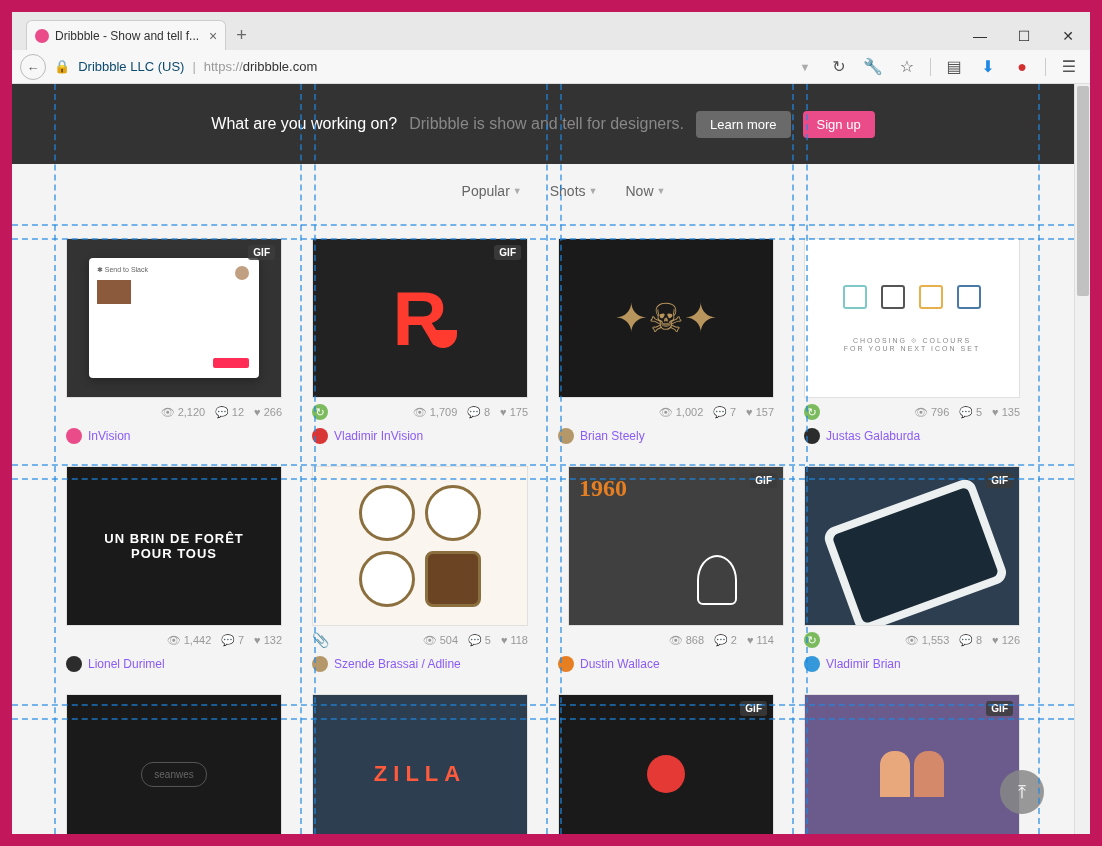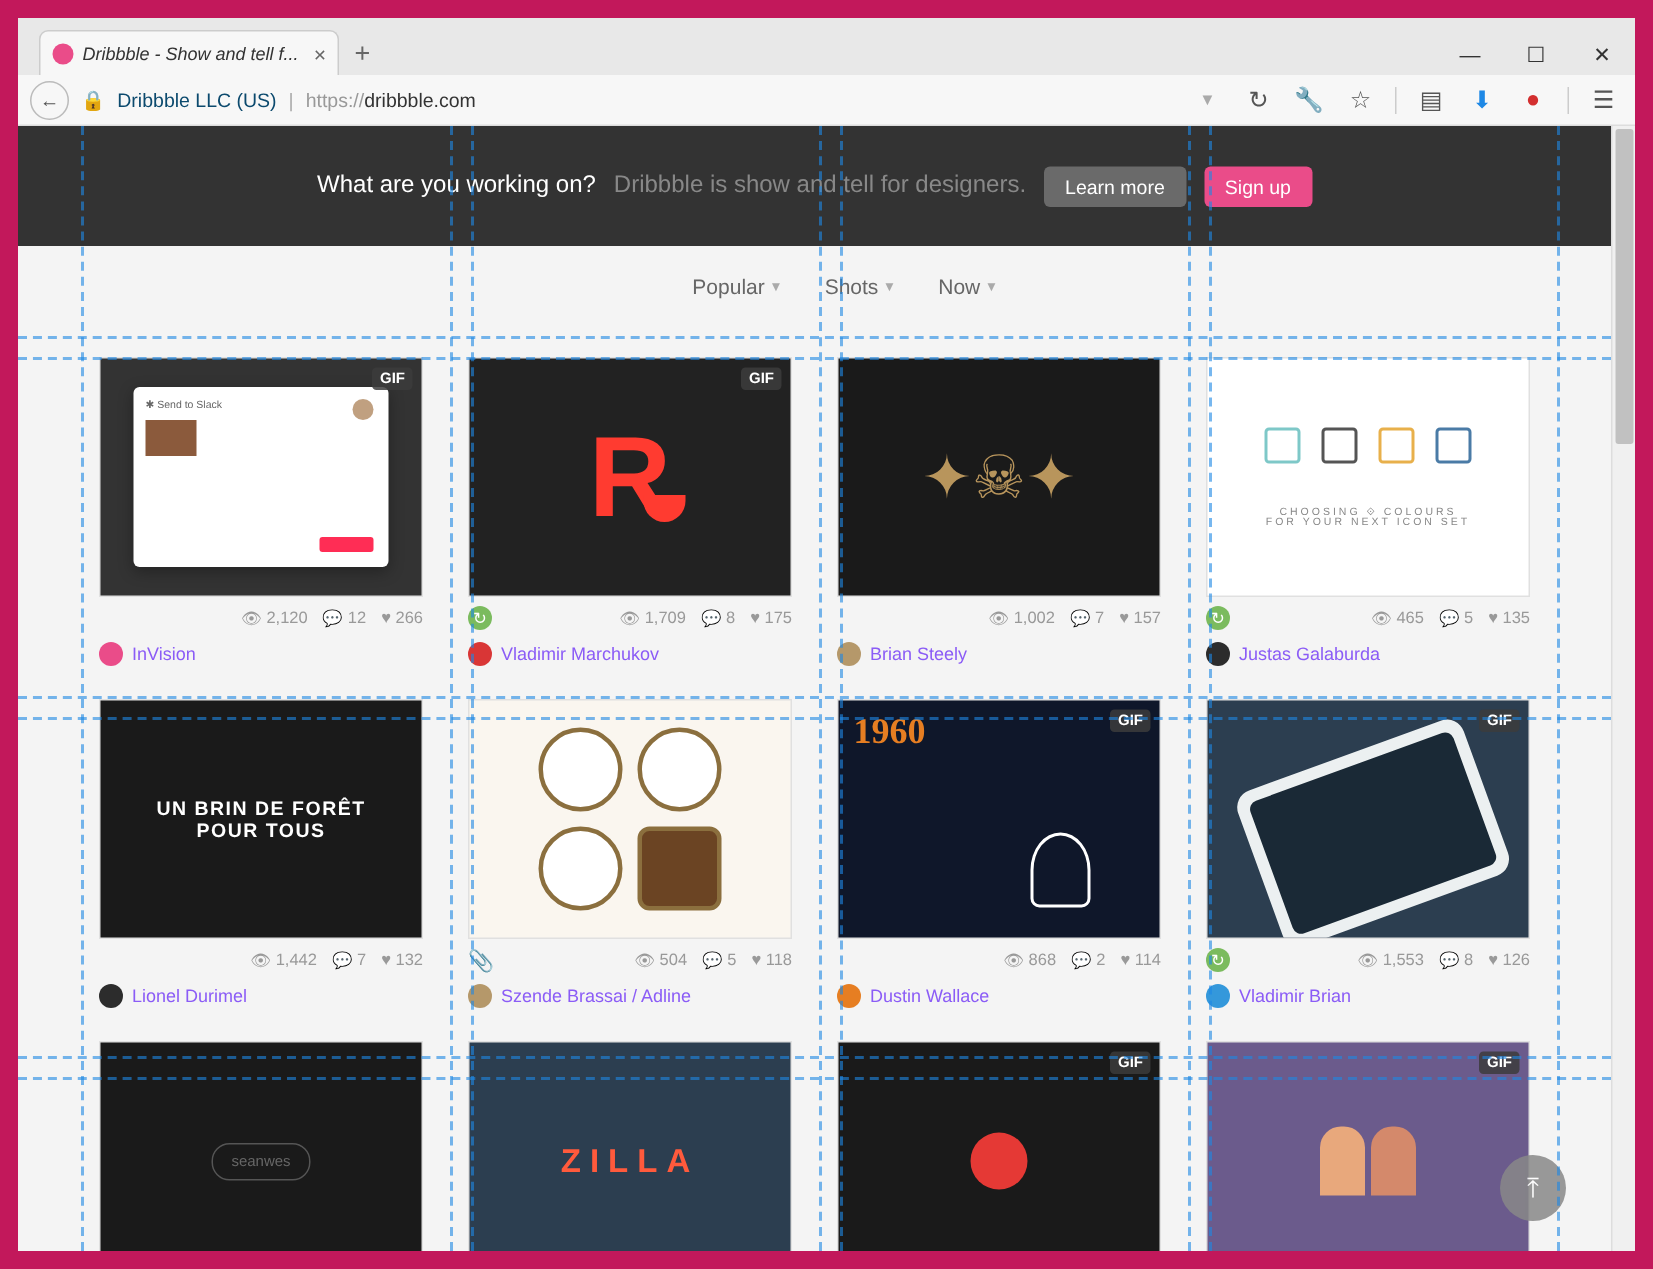--- a/index.html
+++ b/index.html
@@ -1,20 +1,20 @@
 <!DOCTYPE html>
 <html><head>
 <meta charset="utf-8">
 <style>
 * { margin: 0; padding: 0; box-sizing: border-box; }
 body { font-family: "Helvetica Neue", Arial, sans-serif; background: #c2185b; width: 1102px; height: 846px; overflow: hidden; }
 .browser-frame { position: absolute; left: 12px; top: 12px; right: 12px; bottom: 12px; background: #fff; display: flex; flex-direction: column; }
 .titlebar { height: 38px; background: #e8e8e8; display: flex; align-items: flex-end; justify-content: space-between; }
 .tabs { display: flex; align-items: flex-end; padding-left: 14px; }
-.tab { background: #f7f7f7; border: 1px solid #ccc; border-bottom: none; border-radius: 6px 6px 0 0; height: 30px; display: flex; align-items: center; padding: 0 8px; gap: 6px; font-size: 12px; color: #333; font-style: italic; }
+.tab { background: #f7f7f7; border: 1px solid #ccc; border-bottom: none; border-radius: 6px 6px 0 0; height: 30px; display: flex; align-items: center; padding: 0 8px; gap: 6px; font-size: 12px; color: #333; }
 .tab .favicon { width: 14px; height: 14px; border-radius: 50%; background: #ea4c89; }
 .tab-close { color: #666; font-size: 14px; cursor: pointer; margin-left: 4px; }
 .new-tab { color: #666; font-size: 18px; padding: 0 10px 4px; cursor: pointer; }
 .window-controls { display: flex; }
 .win-btn { width: 44px; height: 28px; display: flex; align-items: center; justify-content: center; color: #333; font-size: 14px; }
 .addressbar { height: 34px; background: #f7f7f7; border-bottom: 1px solid #ddd; display: flex; align-items: center; padding: 0 8px; gap: 8px; font-size: 13px; }
 .nav-back { width: 26px; height: 26px; border: 1px solid #bbb; border-radius: 50%; display: flex; align-items: center; justify-content: center; color: #555; }
 .lock-icon { color: #4caf50; font-size: 13px; }
 .identity { color: #0c4a6e; font-weight: 500; }
 .url-sep { color: #aaa; }
@@ -73,21 +73,21 @@
 .mi1 { border-color: #7ec8c8; }
 .mi3 { border-color: #e8b04b; }
 .mi4 { border-color: #4a7ba6; }
 .t4-txt { font-size: 7px; letter-spacing: 2px; color: #888; margin-top: 28px; text-align: center; }
 .t5 { background: #1a1a1a; }
 .t5-txt { color: #fff; font-size: 13px; font-weight: bold; letter-spacing: 1px; text-align: center; }
 .t6 { background: #faf6ef; }
 .badge-grid { display: grid; grid-template-columns: 1fr 1fr; gap: 10px; }
 .badge { width: 56px; height: 56px; border-radius: 50%; border: 3px solid #8b6f3e; background: #fff; }
 .badge.sq { border-radius: 8px; background: #6b4423; }
-.t7 { background: #0f172a; flex-direction: column; }
+.t7 { background: #404040; flex-direction: column; margin-left: 10px; }
 .t7-yr { color: #e67e22; font-size: 24px; font-weight: bold; font-family: Georgia, serif; position: absolute; top: 8px; left: 10px; }
 .flask { width: 40px; height: 50px; border: 2px solid #fff; border-radius: 50% 50% 6px 6px; position: absolute; bottom: 20px; right: 46px; }
 .t8 { background: #2c3e50; }
 .phone { width: 160px; height: 110px; background: #ecf0f1; border-radius: 12px; transform: rotate(-20deg) translateY(10px); position: relative; }
 .phone-screen { position: absolute; inset: 8px; background: #1a2936; border-radius: 6px; }
 .t9 { background: #1a1a1a; }
 .tshirt { color: #666; font-size: 10px; border: 1px solid #555; padding: 6px 12px; border-radius: 12px; }
 .t10 { background: #2c3e50; color: #ff5a3c; font-size: 22px; letter-spacing: 6px; font-weight: bold; }
 .t11 { background: #1a1a1a; }
 .red-dot { width: 38px; height: 38px; background: #e53935; border-radius: 50%; }
@@ -211,21 +211,21 @@
                   <span>💬</span>
                   <span>8</span>
                 </span>
     <span class="stat">
                   <span>♥</span>
                   <span>175</span>
                 </span>
   </div>
   <div class="author">
     <span class="avatar red"></span>
-    <span class="author-name">Vladimir Marchukov</span>
+    <span class="author-name">Vladimir InVision</span>
   </div>
   </div>
             <div class="shot">
     <div class="thumb t3">
       <div class="t3-art">✦☠✦</div>
 
     </div>
     <div class="stats">
 
     <span class="stat">
@@ -256,21 +256,21 @@
                     <div class="mini-ic mi4"></div>
                   </div>
                   <div class="t4-txt">CHOOSING  ⟐  COLOURS<br>FOR YOUR NEXT ICON SET</div>
                 </div>
 
     </div>
     <div class="stats">
     <span class="rebound">↻</span>
     <span class="stat">
                   <span>👁</span>
-                  <span>465</span>
+                  <span>796</span>
                 </span>
     <span class="stat">
                   <span>💬</span>
                   <span>5</span>
                 </span>
     <span class="stat">
                   <span>♥</span>
                   <span>135</span>
                 </span>
   </div>

